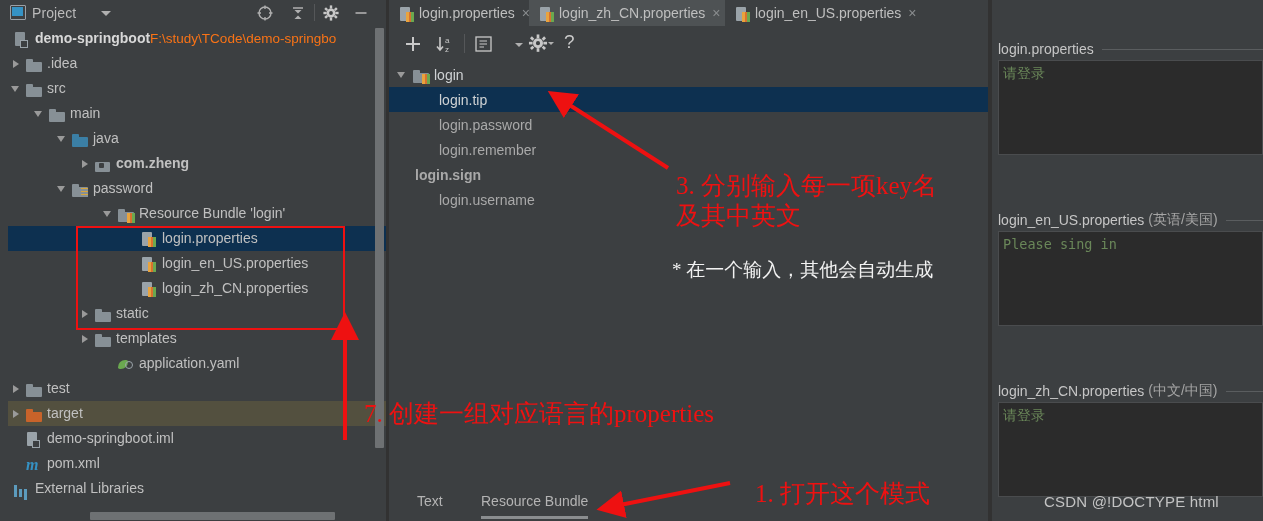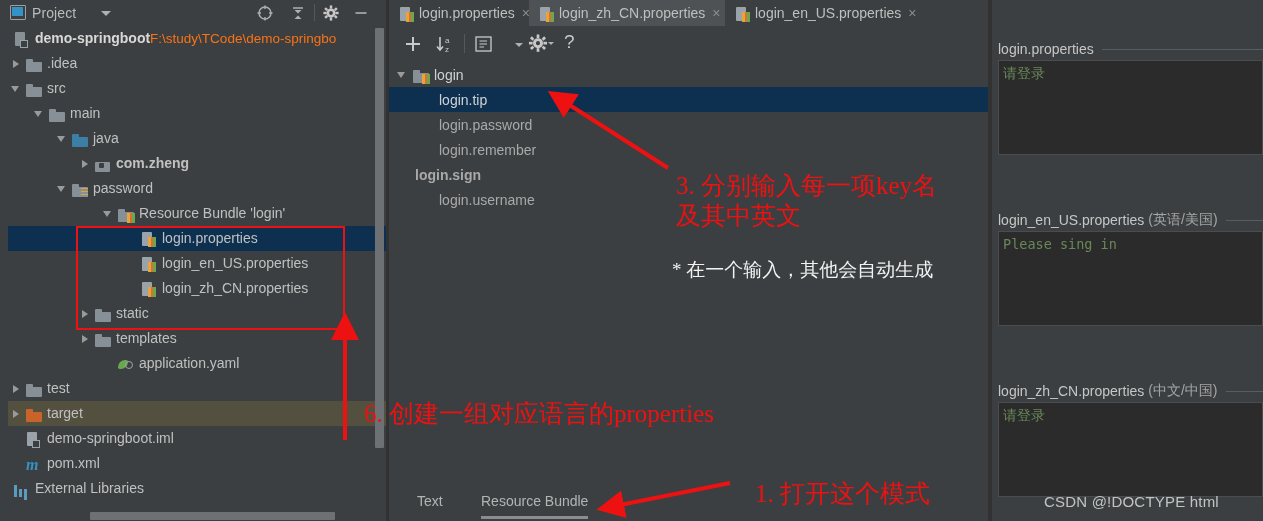--- a/index.html
+++ b/index.html
@@ -541,20 +541,20 @@
         </marker>
       </defs>
 
       <line x1="345" y1="440" x2="345" y2="336" stroke="#ee1111" stroke-width="4" marker-end="url(#ah)"></line>
 
       <line x1="730" y1="483" x2="620" y2="505" stroke="#ee1111" stroke-width="4" marker-end="url(#ah)"></line>
 
       <line x1="668" y1="168" x2="568" y2="104" stroke="#ee1111" stroke-width="4" marker-end="url(#ah)"></line>
     </svg>
 
-    <div class="anno-text" style="left:364px;top:400px;font-size:25px;">6. 创建一组对应语言的properties</div>
+    <div class="anno-text" style="left:364px;top:400px;font-size:25px;">7. 创建一组对应语言的properties</div>
     <div class="anno-text" style="left:755px;top:480px;font-size:25px;">1. 打开这个模式</div>
     <div class="anno-text" style="left:676px;top:172px;font-size:25px;">3. 分别输入每一项key名</div>
     <div class="anno-text" style="left:676px;top:202px;font-size:25px;">及其中英文</div>
     <div class="anno-white" style="left:672px;top:257px;font-size:19px;">* 在一个输入，其他会自动生成</div>
   </div>
 
 </div>
 
 </body></html>

